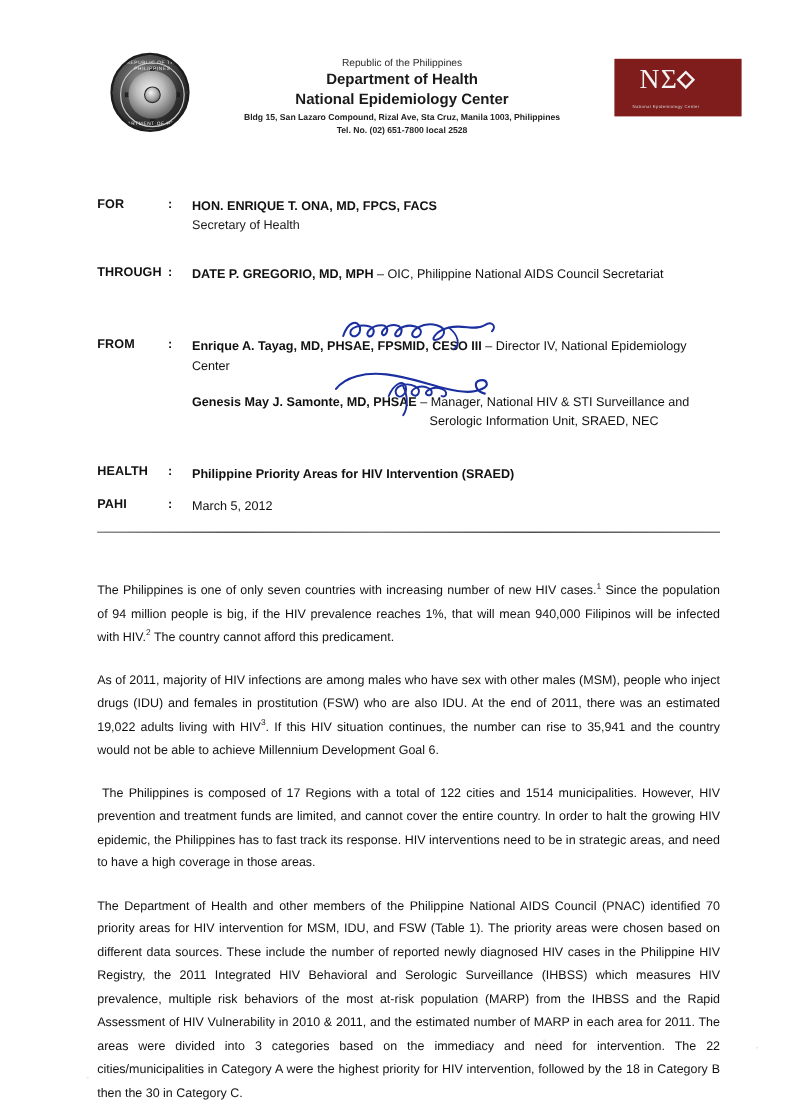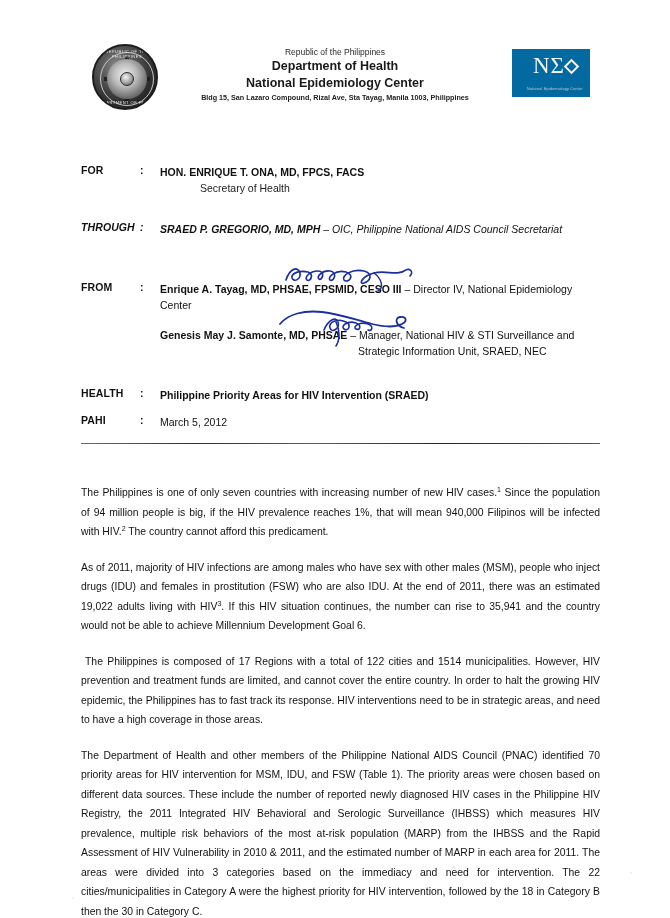--- a/index.html
+++ b/index.html
@@ -88,23 +88,23 @@
   .hc-l1 { font-size: 8.5px; line-height: 12px; color: #2a2a2a; }
   .hc-l2 { font-size: 12.5px; font-weight: bold; line-height: 17px; }
   .hc-l3 { font-size: 12.5px; font-weight: bold; line-height: 17px; }
   .hc-l4 { font-size: 7.2px; font-weight: bold; line-height: 11px; color: #222; }
   .hc-l5 { font-size: 7.2px; font-weight: bold; line-height: 11px; color: #222; }
 
   .nec-logo {
     position: absolute;
     left: 512px;
     top: 49px;
-    width: 78px;
+    width: 106px;
     height: 48px;
-    background: #0369a1;
+    background: #7f1d1d;
     overflow: hidden;
   }
   .nec-mark {
     position: absolute;
     left: 0; top: 4px;
     width: 86px;
     text-align: center;
     color: #f2f2f2;
     font-family: "Liberation Serif", serif;
     font-size: 23px;
@@ -163,25 +163,24 @@
     margin-left: 79px;
     font-size: 10.5px;
     line-height: 16px;
     color: #111;
   }
   .b { font-weight: bold; }
   .memo-sub {
     font-size: 10.5px;
     line-height: 16px;
     color: #1c1c1c;
-    margin-left: 40px;
   }
 
   .row-for     { position: absolute; left: 0; top: 0;   width: 519px; }
-  .row-through { position: absolute; left: 0; top: 57px; width: 519px; font-style: italic; }
+  .row-through { position: absolute; left: 0; top: 57px; width: 519px; }
   .row-from    { position: absolute; left: 0; top: 117px; width: 519px; }
   .row-subject { position: absolute; left: 0; top: 223px; width: 519px; }
   .row-date    { position: absolute; left: 0; top: 250px; width: 519px; }
 
   .from-line { position: relative; margin-bottom: 14px; }
   .from-line.last { margin-bottom: 6px; }
   .from-cont {
     margin-left: 198px;
     font-size: 10.5px;
     line-height: 16px;
@@ -248,21 +247,22 @@
     <div class="seal-center"></div>
     <div class="seal-text-top">REPUBLIC OF THE PHILIPPINES</div>
     <div class="seal-text-bot">DEPARTMENT OF HEALTH</div>
   </div>
 </div>
 
 <div class="head-center">
   <div class="hc-l1">Republic of the Philippines</div>
   <div class="hc-l2">Department of Health</div>
   <div class="hc-l3">National Epidemiology Center</div>
-  <div class="hc-l4">Bldg 15, San Lazaro Compound, Rizal Ave, Sta Tayag, Manila 1003, Philippines</div>
+  <div class="hc-l4">Bldg 15, San Lazaro Compound, Rizal Ave, Sta Cruz, Manila 1003, Philippines</div>
+  <div class="hc-l5">Tel. No. (02) 651-7800 local 2528</div>
 </div>
 
 <div class="nec-logo">
   <div class="nec-mark">
     <span>NΣ</span><span class="nec-diamond"></span>
   </div>
   <div class="nec-sub">National Epidemiology Center</div>
 </div>
 
 <div class="memo">
@@ -273,21 +273,21 @@
     <div class="memo-body">
       <div class="b">HON. ENRIQUE T. ONA, MD, FPCS, FACS</div>
       <div class="memo-sub">Secretary of Health</div>
     </div>
   </div>
 
   <div class="memo-row row-through">
     <span class="memo-label">THROUGH</span>
     <span class="memo-colon">:</span>
     <div class="memo-body">
-      <span class="b">SRAED P. GREGORIO, MD, MPH</span><span> – OIC, Philippine National AIDS Council Secretariat</span>
+      <span class="b">DATE P. GREGORIO, MD, MPH</span><span> – OIC, Philippine National AIDS Council Secretariat</span>
     </div>
   </div>
 
   <div class="memo-row row-from">
     <span class="memo-label">FROM</span>
     <span class="memo-colon">:</span>
     <div class="memo-body">
 
       <div class="from-line">
         <div class="sig sig-tayag">
@@ -302,21 +302,21 @@
 
       <div class="from-line last">
         <div class="sig sig-samonte">
           <svg width="180" height="40" viewBox="0 0 180 40">
             <path d="M2 16 C10 6, 26 2, 44 4 C62 6, 78 12, 94 16 C106 19, 116 20, 124 16 C130 13, 128 8, 122 9 C116 10, 118 18, 126 20" fill="none" stroke="#1b2f9e" stroke-width="1.8" stroke-linecap="round"></path>
             <path d="M46 22 C50 12, 58 8, 60 14 C62 20, 54 26, 52 20 C50 14, 60 10, 68 14 C74 17, 70 24, 66 21 C62 18, 70 12, 78 15 C84 17, 82 23, 78 21 C74 19, 82 13, 90 16 C96 18, 94 24, 90 22" fill="none" stroke="#1b2f9e" stroke-width="1.6" stroke-linecap="round"></path>
             <path d="M58 14 C62 22, 62 32, 58 38" fill="none" stroke="#1b2f9e" stroke-width="1.6" stroke-linecap="round"></path>
           </svg>
         </div>
         <span class="b">Genesis May J. Samonte, MD, PHSAE</span><span> – Manager, National HIV &amp; STI Surveillance and</span>
-        <div class="from-cont">Strategic Information Unit, SRAED, NEC</div>
+        <div class="from-cont">Serologic Information Unit, SRAED, NEC</div>
       </div>
 
     </div>
   </div>
 
   <div class="memo-row row-subject">
     <span class="memo-label">HEALTH</span>
     <span class="memo-colon">:</span>
     <div class="memo-body b">Philippine Priority Areas for HIV Intervention (SRAED)</div>
   </div>

